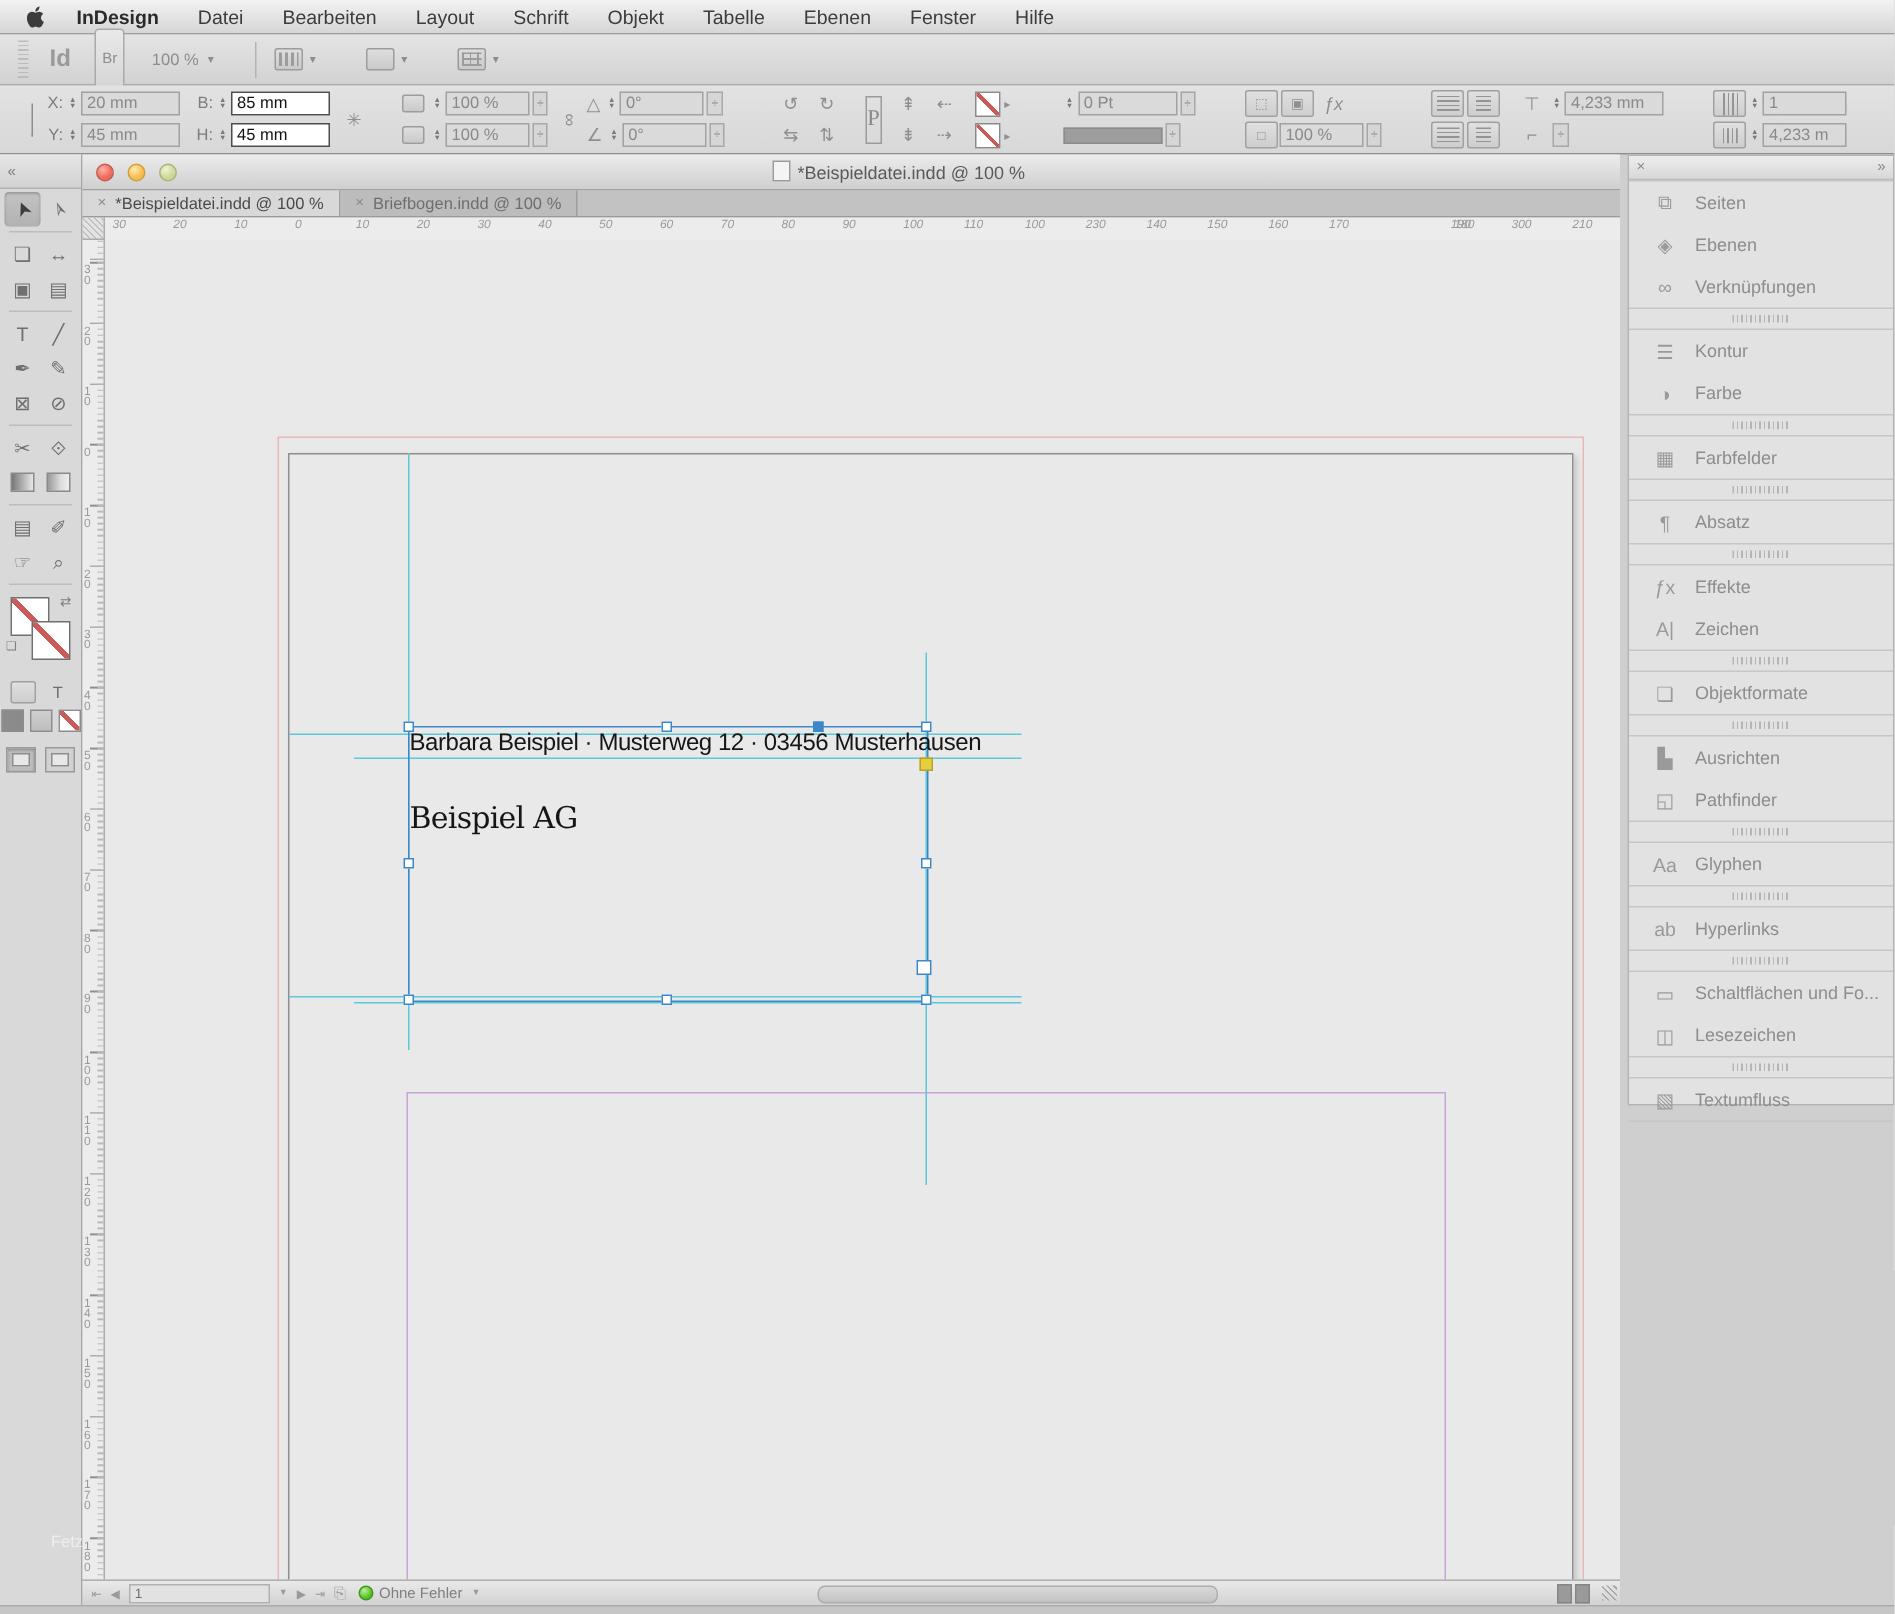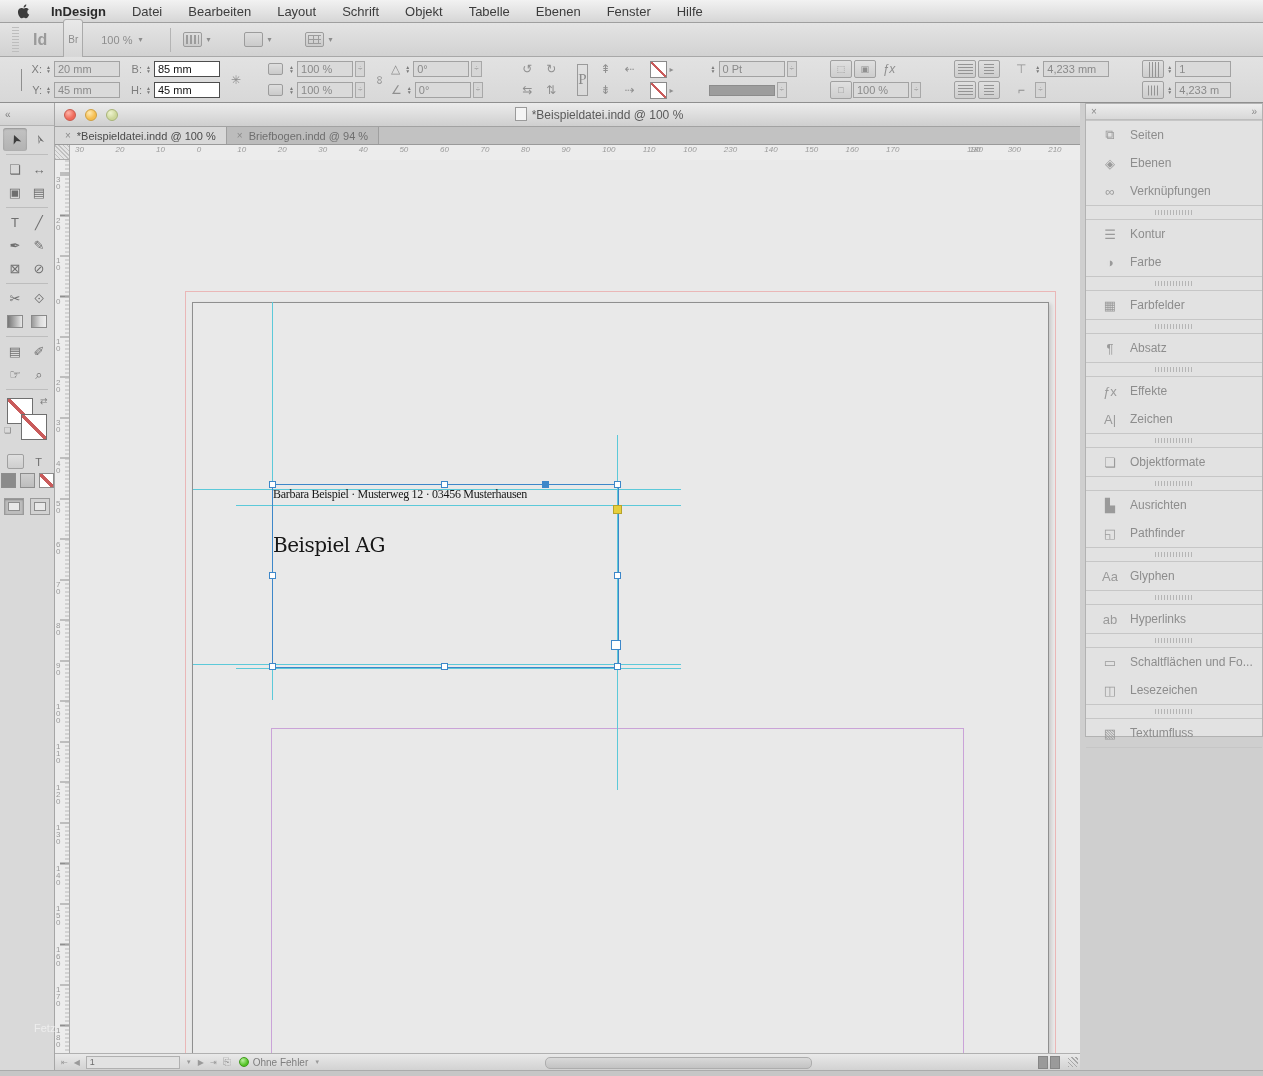--- a/index.html
+++ b/index.html
@@ -155,22 +155,22 @@
   .guide{position:absolute;background:#5cc9d9;}
   .guide.v{width:1px;}
   .guide.h{height:1px;}
   #textframe{position:absolute;left:202px;top:324px;width:345px;height:182px;
     border:1px solid #3d87c9;}
   .handle{position:absolute;width:7px;height:7px;background:#fff;
     border:1px solid #3d87c9;box-sizing:border-box;}
   .handle.solid{background:#3d87c9;}
   .handle.yellow{background:#e6cf3c;border-color:#b7a32c;width:9px;height:9px;}
   .handle.port{width:10px;height:10px;}
-  #addr-line{position:absolute;left:203px;top:327px;font-family:Liberation Serif, serif;
-    font-size:12px;color:#161616;letter-spacing:-0.3px;white-space:nowrap;}
+  #addr-line{position:absolute;left:203px;top:327px;font-family:Liberation Sans, sans-serif;
+    font-size:16px;color:#161616;letter-spacing:-0.3px;white-space:nowrap;}
   #company-line{position:absolute;left:203px;top:373px;font-family:"DejaVu Serif",serif;
     font-size:20px;color:#161616;letter-spacing:-0.5px;}
   #recipient{position:absolute;left:203px;top:408px;font-family:"DejaVu Serif",serif;
     font-size:15.5px;line-height:21.5px;color:#161616;letter-spacing:-0.4px;white-space:pre-line;}
 
   
   #statusbar{left:55px;top:1053px;width:1025px;height:17px;
     background:linear-gradient(#e9e9e9,#d2d2d2);border-top:1px solid #b0b0b0;
     box-sizing:border-box;display:flex;align-items:center;font-size:9px;color:#8a8a8a;}
   .navbtn{margin-left:6px;font-size:8px;color:#9a9a9a;}
@@ -566,21 +566,21 @@
   <span id="win-title"><span class="docicon"></span><span>*Beispieldatei.indd @ 100 %</span></span>
 </div>
 
 <div id="tabbar" class="abs">
   <div class="tab active">
     <span class="tabclose">×</span>
     <span>*Beispieldatei.indd @ 100 %</span>
   </div>
   <div class="tab">
     <span class="tabclose">×</span>
-    <span>Briefbogen.indd @ 94 %</span>
+    <span>Briefbogen.indd @ 100 %</span>
   </div>
 </div>
 
 <div id="ruler-corner" class="abs"></div>
 <div id="hruler">
     <span class="hrlabel" style="left: 5px;">30</span>
     <span class="hrlabel" style="left: 45.55px;">20</span>
     <span class="hrlabel" style="left: 86.1px;">10</span>
     <span class="hrlabel" style="left: 126.65px;">0</span>
     <span class="hrlabel" style="left: 167.2px;">10</span>

